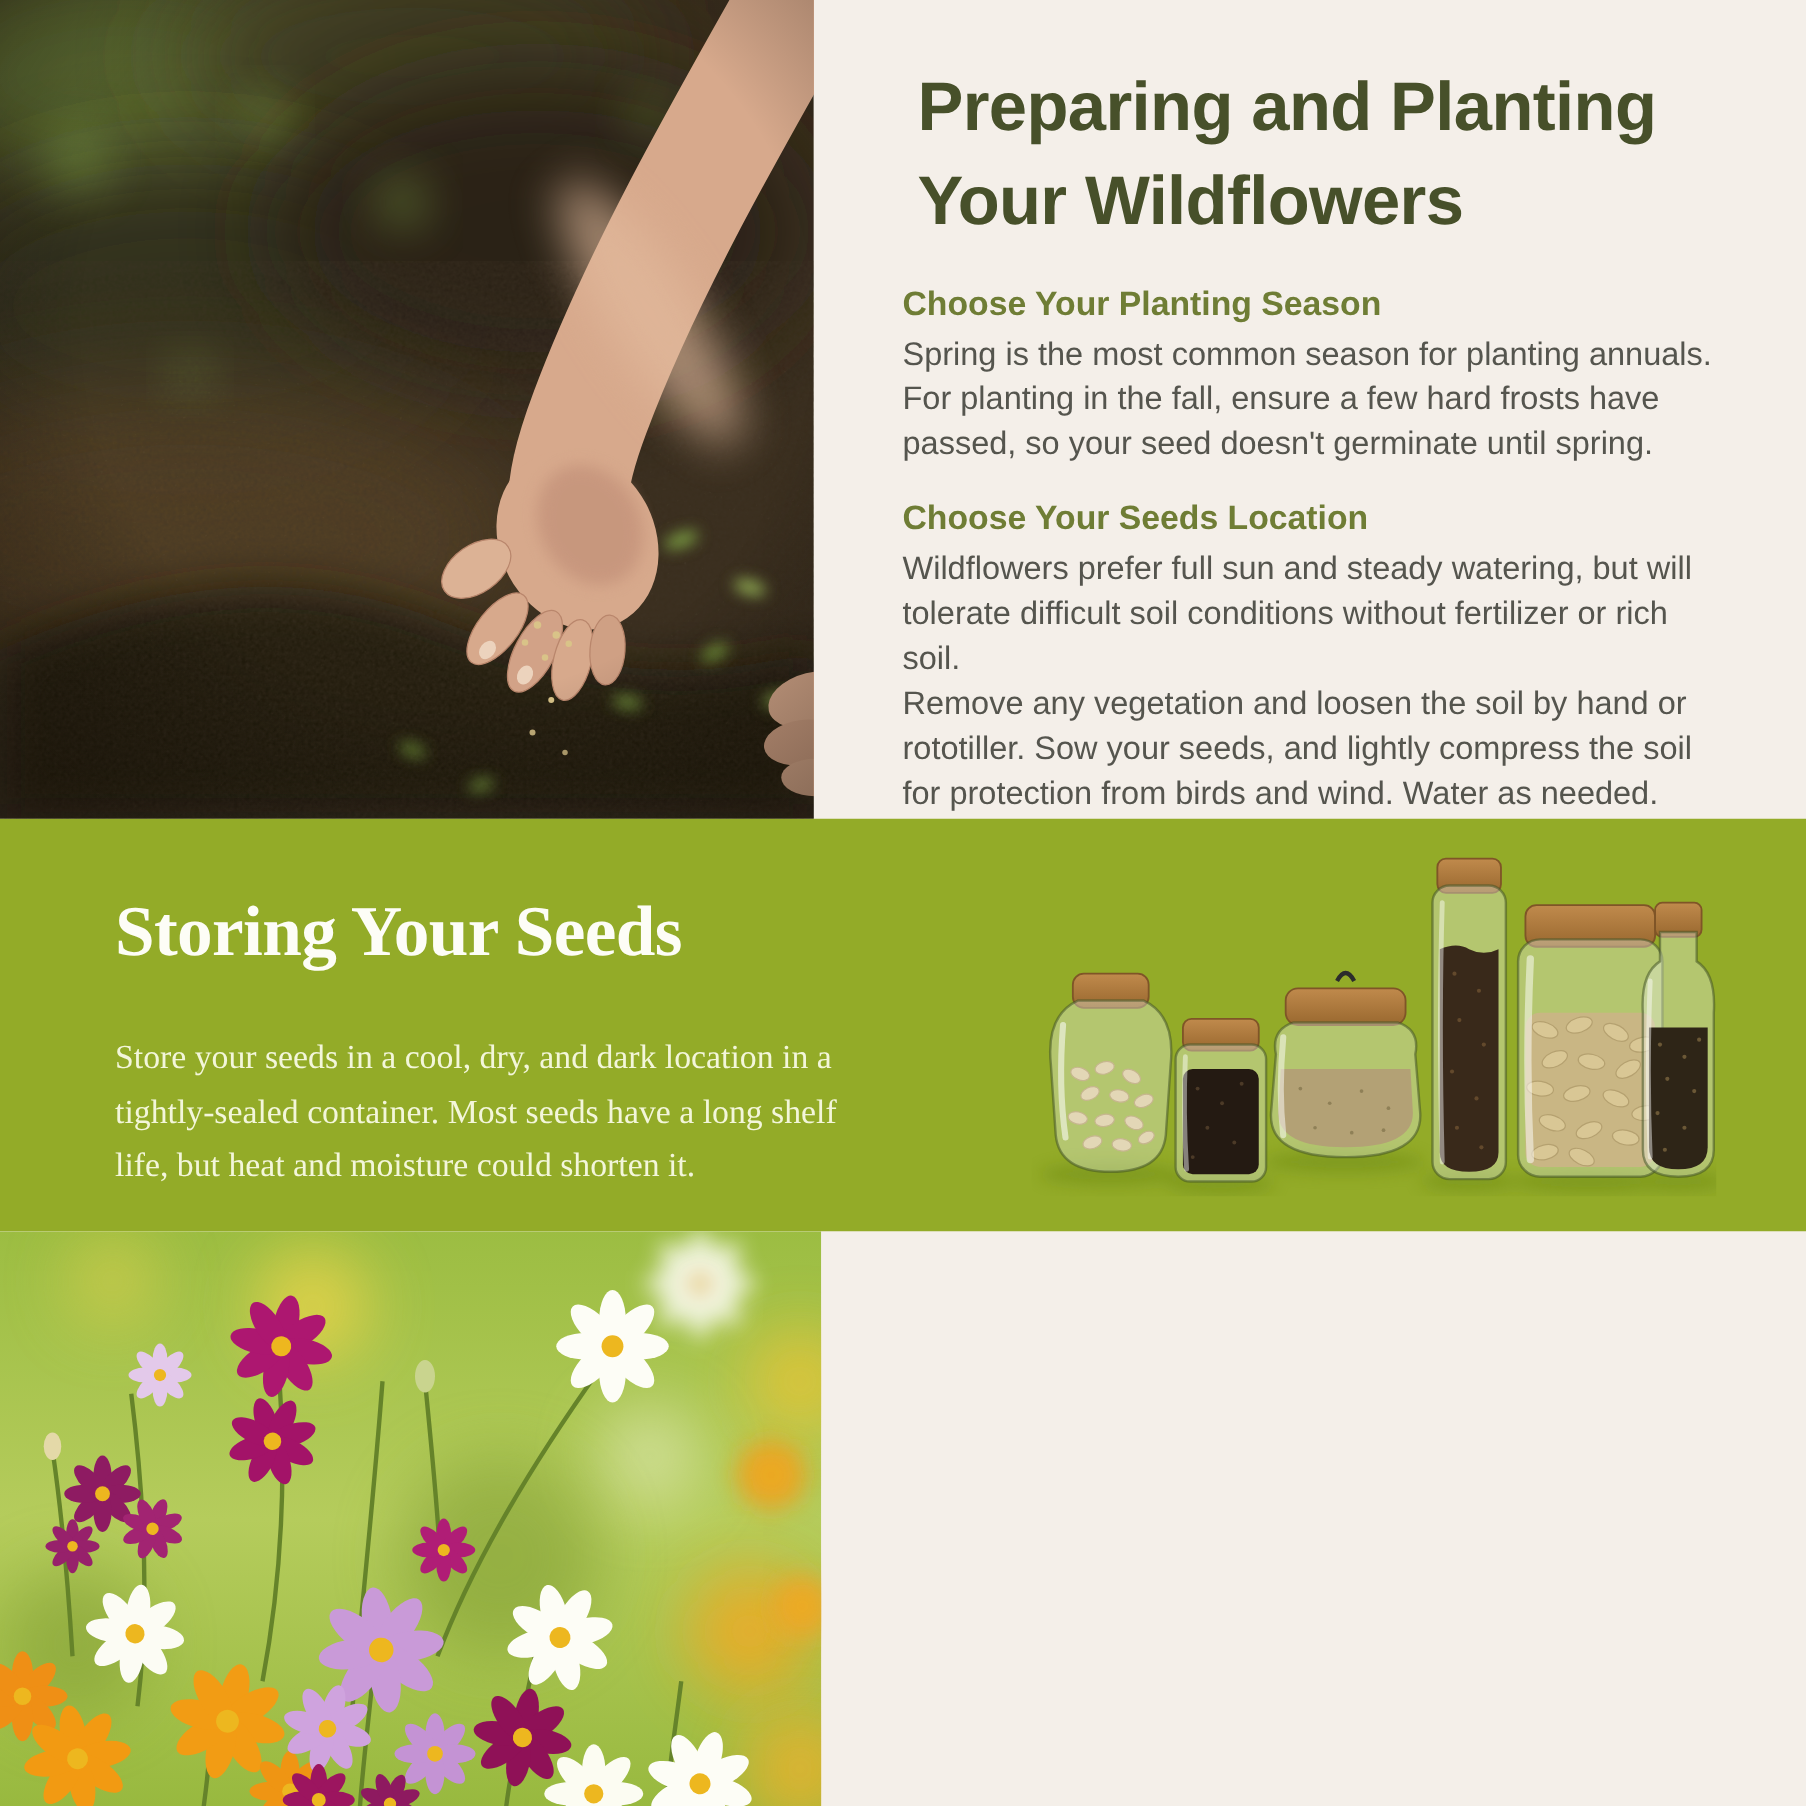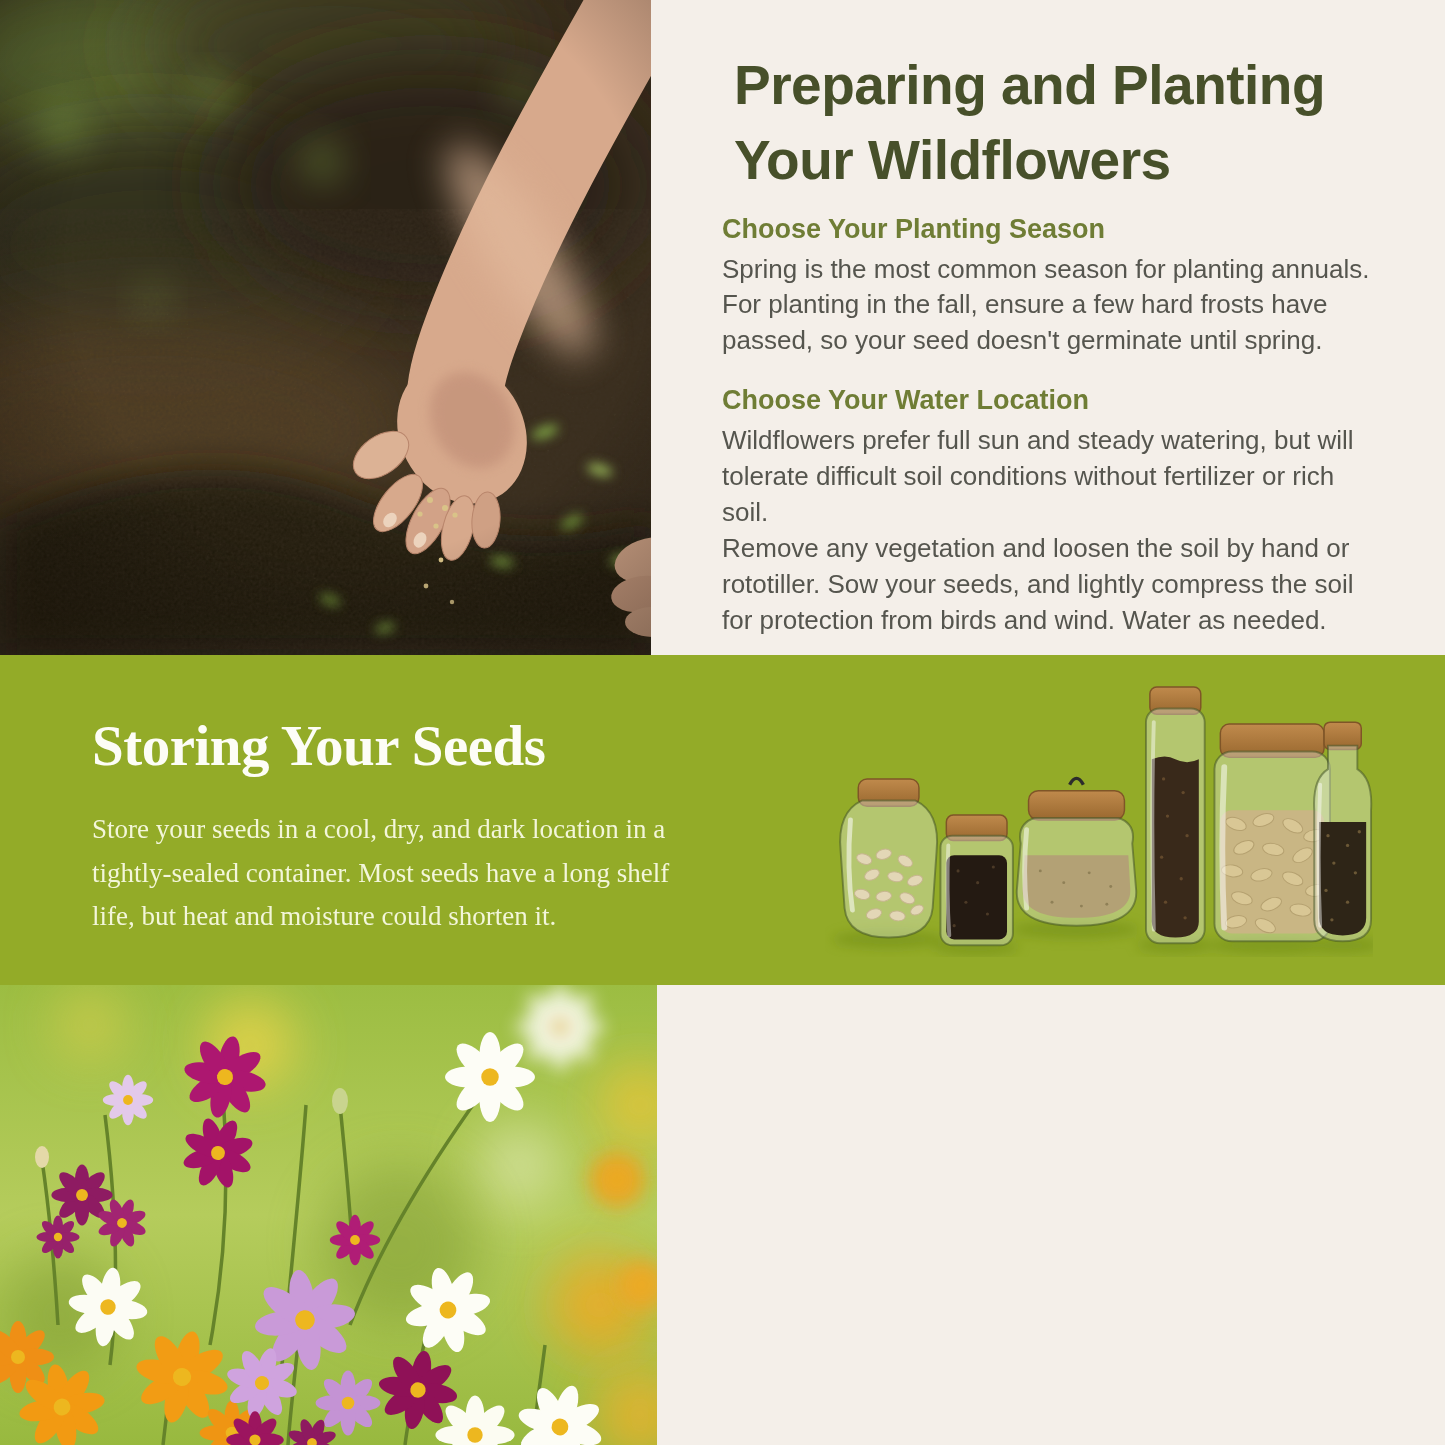--- a/index.html
+++ b/index.html
@@ -15,27 +15,27 @@
   .photo-top{position:absolute;left:0;top:0;width:651px;height:655px;}
   .photo-bottom{position:absolute;left:0;top:985px;width:657px;height:460px;}
   .photo-top svg,.photo-bottom svg{display:block;width:100%;height:100%;}
 
   
   .top-content{position:absolute;left:722px;top:36px;width:662px;}
   .page-title{margin:12px;font-size:55px;line-height:1.36;font-weight:700;
     color:var(--heading-dark);letter-spacing:-0.5px;}
   .subsection h3{margin:26px 0 7px 0;font-size:27px;font-weight:700;color:var(--subheading-green);}
   .subsection p{margin:0;font-size:26px;line-height:1.38;color:var(--body-text);}
-  .top-content .subsection:first-of-type h3{margin-top:16px;}
+  .top-content .subsection:first-of-type h3{margin-top:30px;}
 
   
   .band{position:absolute;left:0;top:655px;width:1445px;height:330px;background:var(--band-green);}
   .band-text{position:absolute;left:92px;top:58px;width:625px;font-family:Liberation Serif, serif;}
   .band-title{margin:0;font-size:57px;font-weight:700;color:var(--white);letter-spacing:-0.5px;}
-  .band-body{margin:30px 0 0 0;font-size:27px;line-height:1.62;color:var(--band-text);}
+  .band-body{margin:46px 0 0 0;font-size:27px;line-height:1.62;color:var(--band-text);}
   .jars{position:absolute;right:72px;bottom:28px;width:548px;height:294px;}
   .jars svg{display:block;width:100%;height:100%;}
 
   
   .bottom-content{position:absolute;left:722px;top:1025px;width:662px;}
   .bottom-title{margin:0;font-size:55px;line-height:1.36;font-weight:700;
     color:var(--heading-dark);letter-spacing:-0.5px;}
   .bottom-body{margin:24px 0 0 0;font-size:26px;line-height:1.38;color:var(--body-text);}
 </style>
 </head>
@@ -126,21 +126,21 @@
   </div>
 
   <div class="top-content">
     <h1 class="page-title">Preparing and Planting Your Wildflowers</h1>
 
     <div class="subsection">
       <h3>Choose Your Planting Season</h3>
       <p>Spring is the most common season for planting annuals. For planting in the fall, ensure a few hard frosts have passed, so your seed doesn't germinate until spring.</p>
     </div>
     <div class="subsection">
-      <h3>Choose Your Water Location</h3>
+      <h3>Choose Your Seeds Location</h3>
       <p>Wildflowers prefer full sun and steady watering, but will tolerate difficult soil conditions without fertilizer or rich soil.</p>
     </div>
     <div class="subsection">
       <p>Remove any vegetation and loosen the soil by hand or rototiller. Sow your seeds, and lightly compress the soil for protection from birds and wind. Water as needed.</p>
     </div>
   </div>
 
   <div class="band">
     <div class="band-text">
       <h2 class="band-title">Storing Your Seeds</h2>

